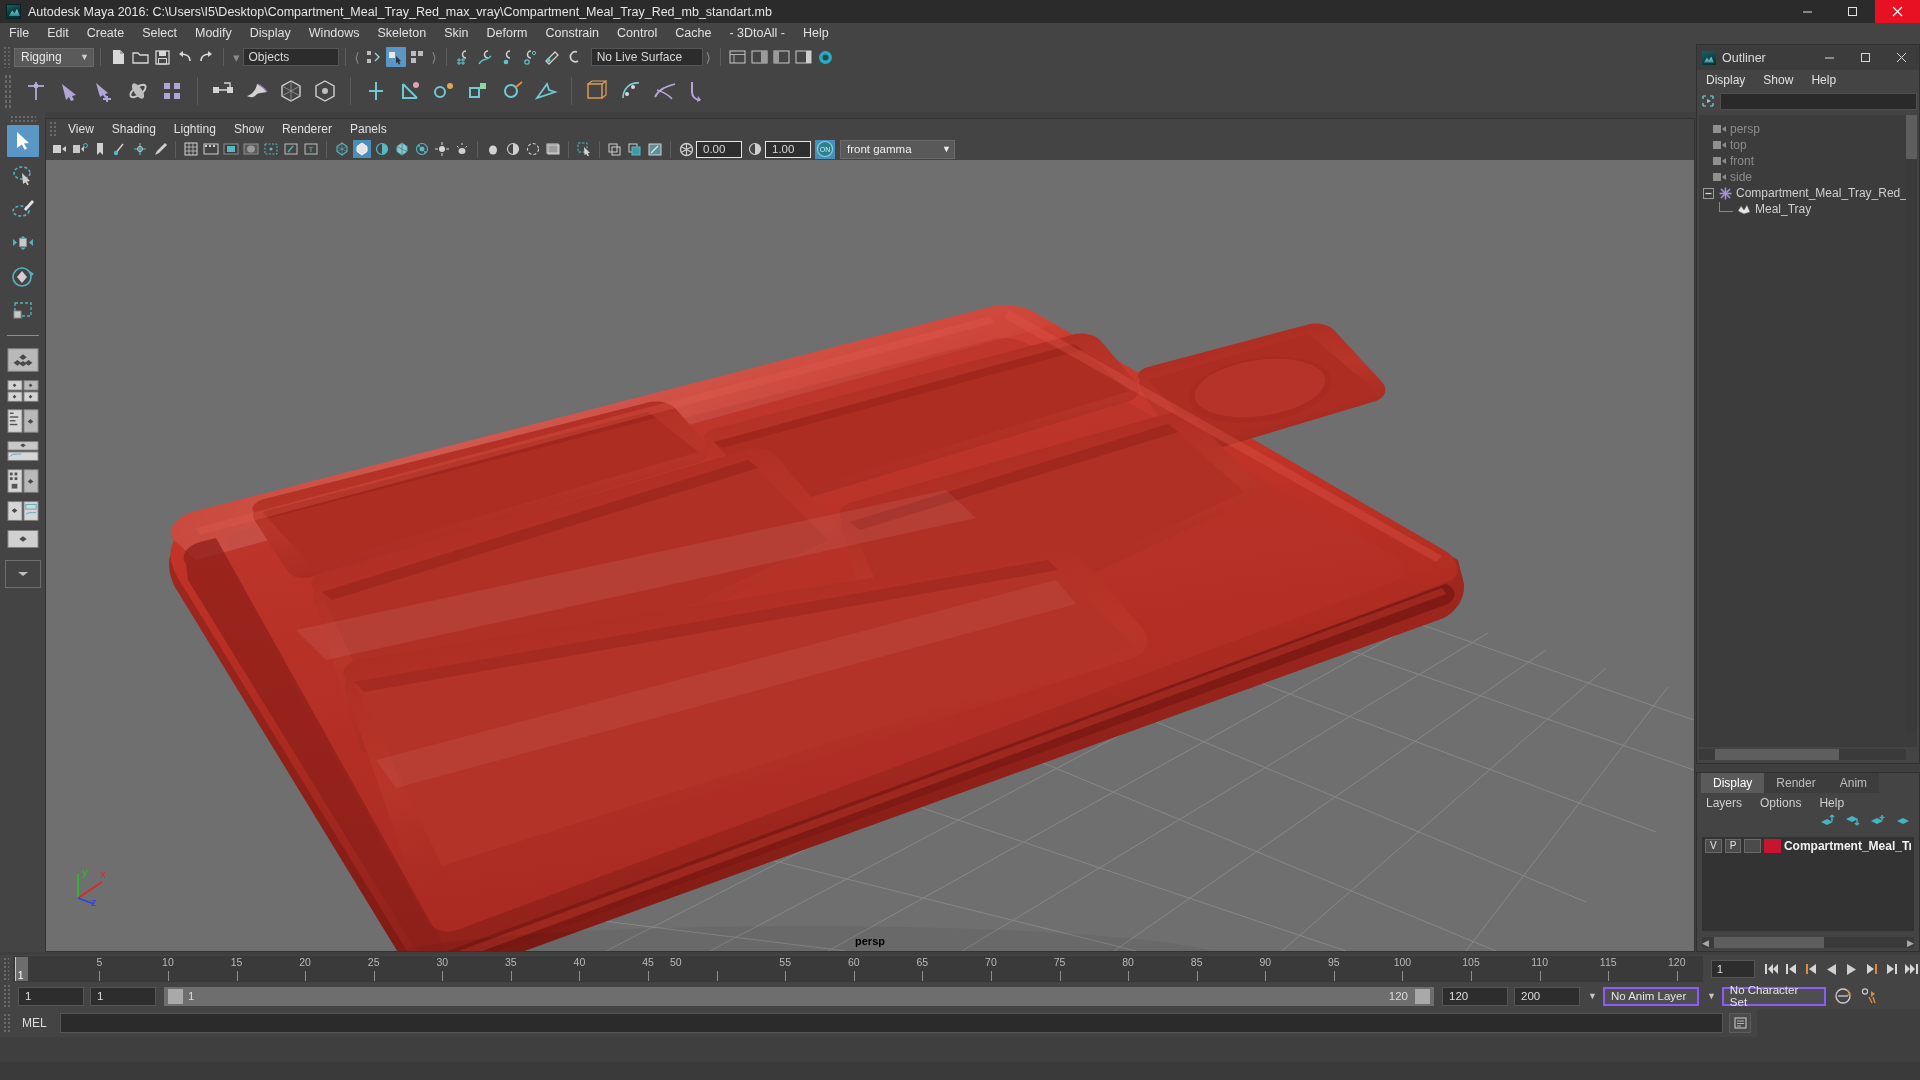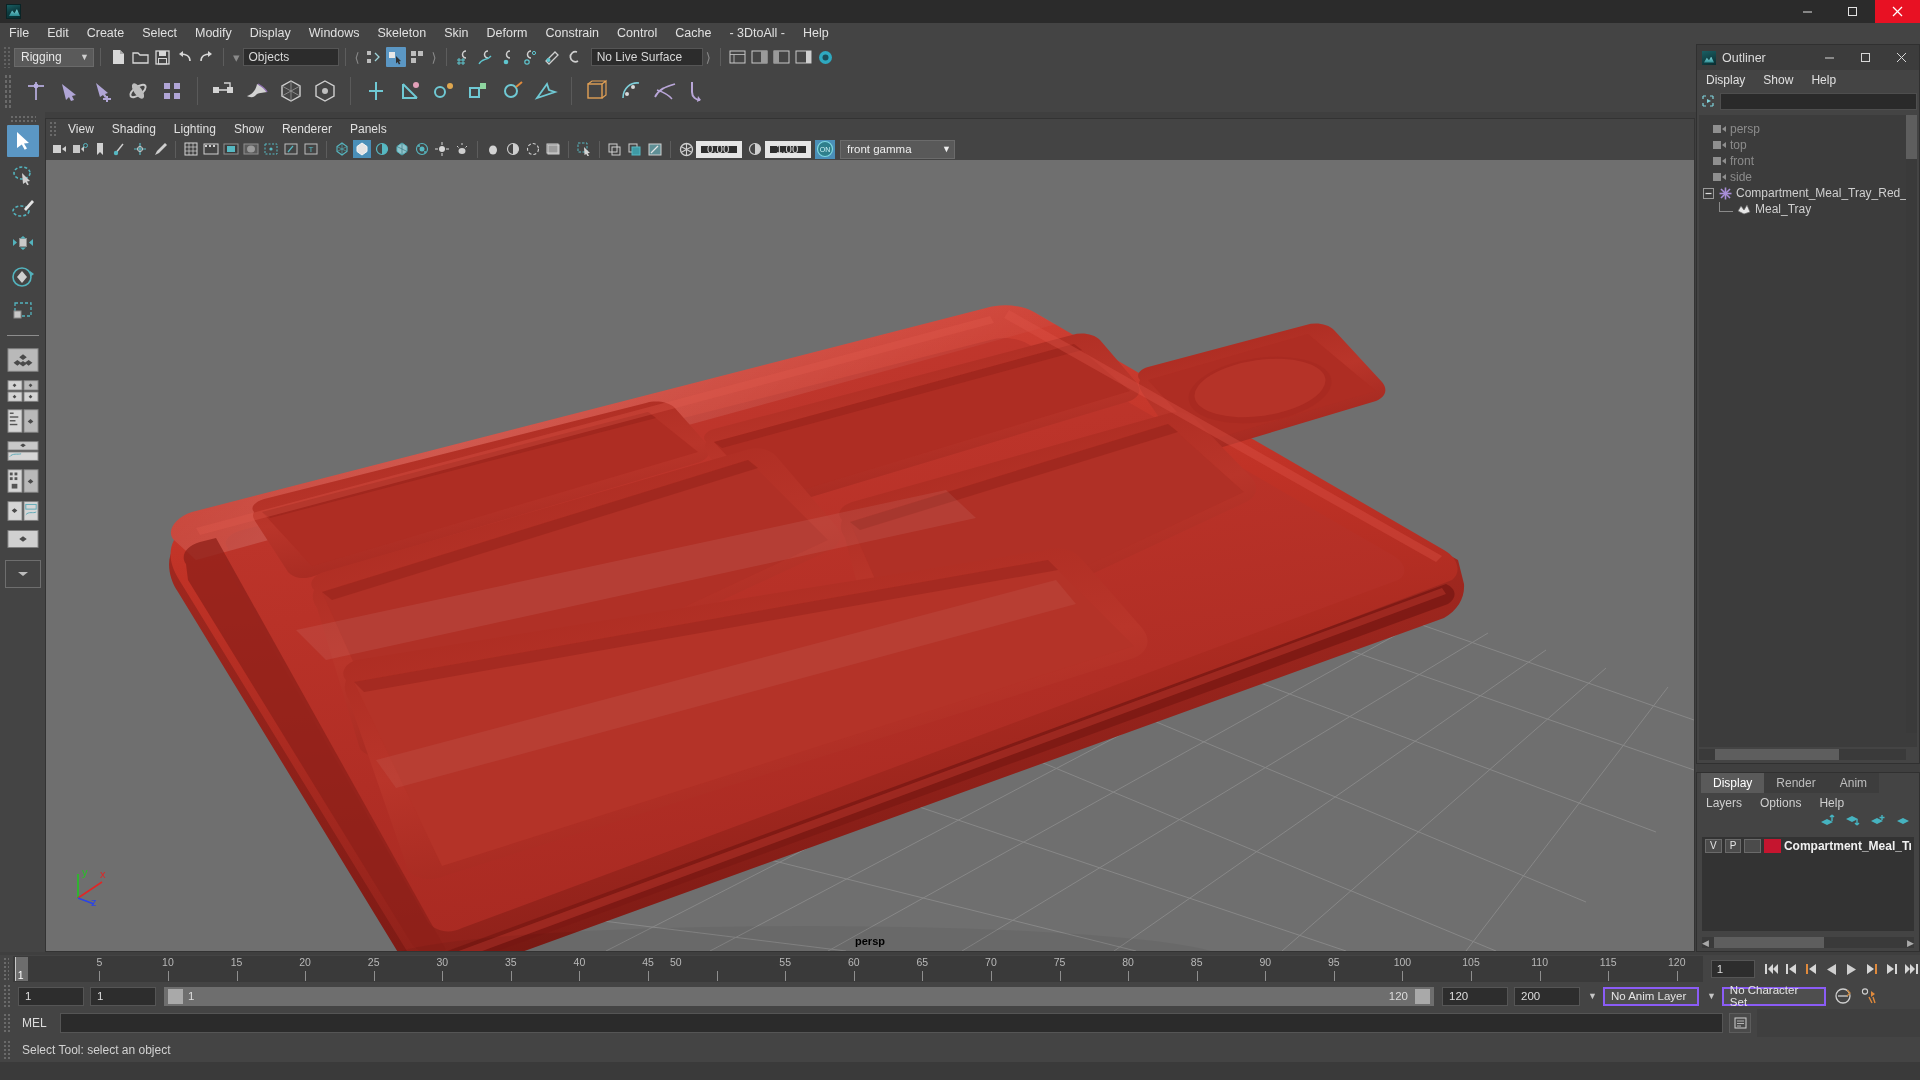--- a/index.html
+++ b/index.html
@@ -108,21 +108,21 @@
   .panelmenu { height: 19px; display: flex; align-items: center; background:#444; }
   .panelmenu .pm { padding: 0 9px; font-size: 12px; color: #e0e0e0; }
   .vtoolbar {
     height: 22px; background: #444; display: flex; align-items: center;
     padding-left: 4px; gap: 0;
   }
   .vtoolbar .vsep { width: 1px; height: 17px; background: #5d5d5d; margin: 0 5px; }
   .vbtn { width: 18px; height: 18px; display:flex; align-items:center; justify-content:center;
     margin: 0 1px; flex:0 0 auto; }
   .vbtn.on { background: #4a8fb8; }
-  .vnum { height: 17px; min-width: 46px; background: #2e2e2e; border: 5px solid #e5e5e5;
+  .vnum { height: 17px; min-width: 46px; background: #2e2e2e; border: 1px solid #e5e5e5;
     color: #d6d6d6; font-size: 11.5px; display:flex; align-items:center; padding:0 6px; }
   .vcombo { height: 19px; width: 115px; background: #595959; border: 1px solid #6b6b6b;
     display:flex; align-items:center; padding: 0 3px 0 6px; font-size: 11.5px; color:#eee; }
 
   .view3d {
     position: absolute; left: 0; top: 41px; width: 1648px; height: 791px;
     background: #6f6f6f; overflow: hidden;
   }
   .persp-label {
     position: absolute; left: 50%; transform: translateX(-50%); bottom: 4px;
@@ -234,20 +234,21 @@
     background-image: radial-gradient(#6a6a6a 1px, transparent 1.2px); background-size: 4px 4px; }
   .bottomedge { position:absolute; left:0; top:1062px; width:1920px; height:18px; background:#3a3a3a; }
 </style>
 </head>
 <body>
 
 <div id="app">
 
   <div class="titlebar">
     <div class="title-ico"></div>
+    <div class="ttl">Autodesk Maya 2016: C:\Users\I5\Desktop\Compartment_Meal_Tray_Red_max_vray\Compartment_Meal_Tray_Red_mb_standart.mb</div>
     <div class="winbtns">
       <div class="winbtn">
         <svg width="11" height="11" viewBox="0 0 11 11">
             <line x1="1" y1="6" x2="10" y2="6" stroke="#e2e2e2" stroke-width="1"></line>
           </svg>
       </div>
       <div class="winbtn">
         <svg width="11" height="11" viewBox="0 0 11 11">
             <rect x="1.5" y="1.5" width="8" height="8" fill="none" stroke="#e2e2e2" stroke-width="1"></rect>
           </svg>
@@ -1374,19 +1375,15 @@
           <rect x="1" y="1" width="11" height="10" fill="none" stroke="#cfcfcf"></rect>
           <g stroke="#cfcfcf" stroke-width=".8">
             <line x1="3" y1="4" x2="10" y2="4"></line>
             <line x1="3" y1="6.5" x2="10" y2="6.5"></line>
             <line x1="3" y1="9" x2="7" y2="9"></line>
           </g>
         </svg>
     </div>
   </div>
 
-  <div class="helpline">
-    <div class="hl-grip"></div>
-    <div class="txt">Select Tool: select an object</div>
-  </div>
   <div class="bottomedge"></div>
 
 </div>
 
 </body></html>

